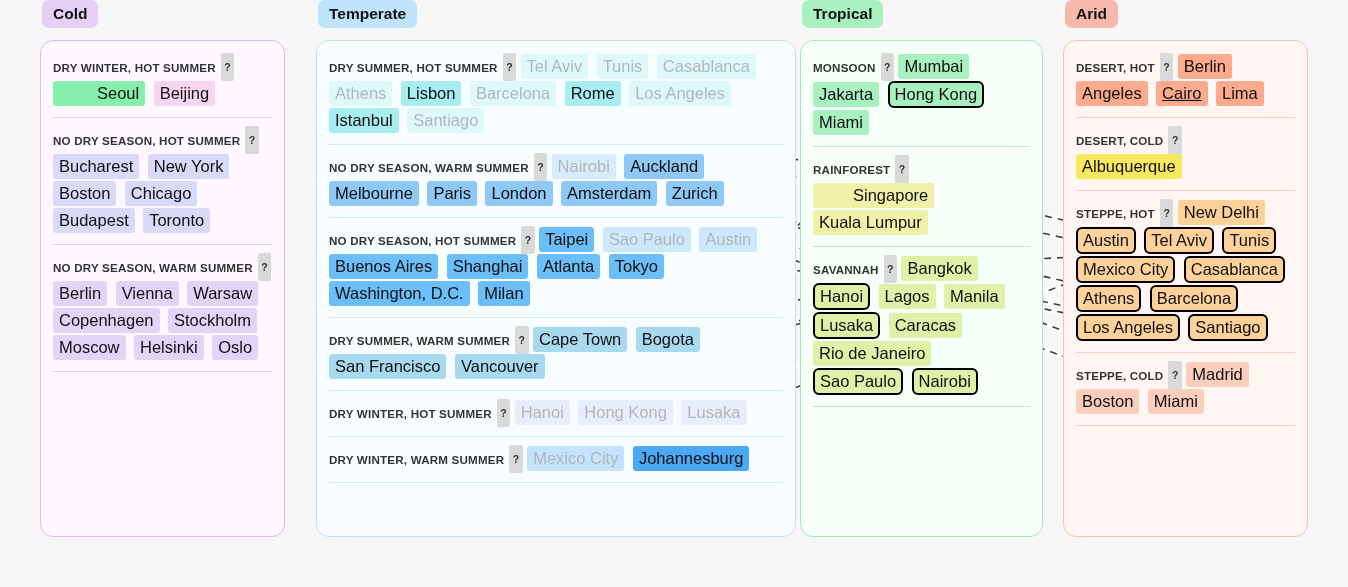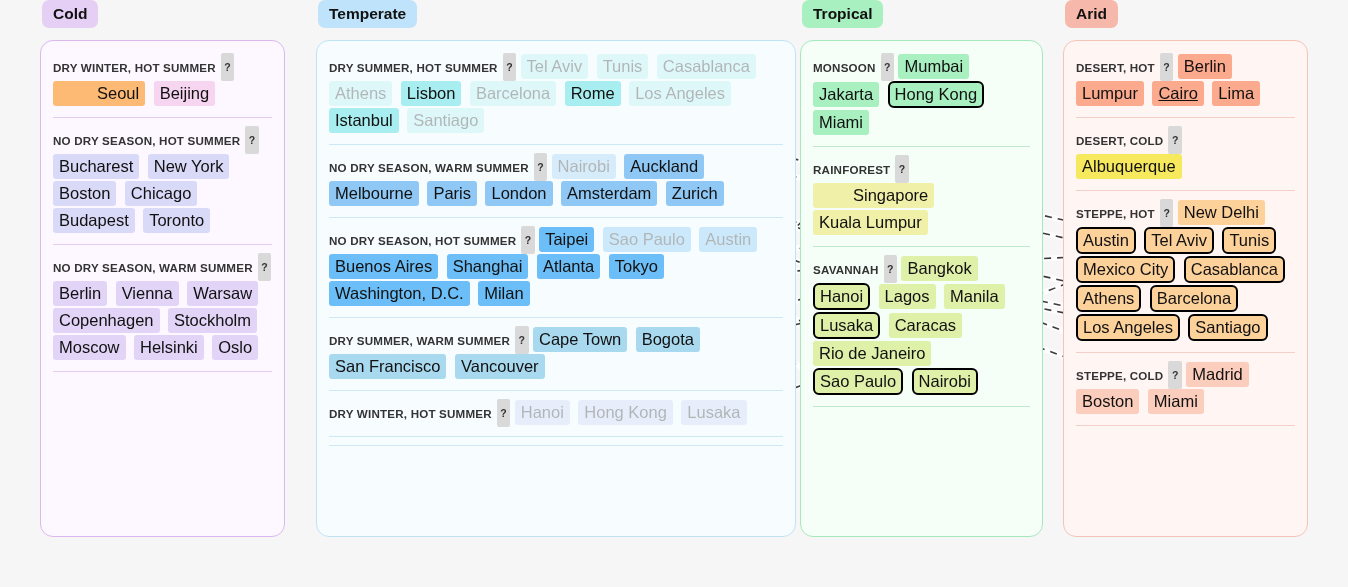--- a/index.html
+++ b/index.html
@@ -89,21 +89,21 @@
       <line x1="618" y1="269" x2="810" y2="372" stroke="#3d3d3d" stroke-width="1.6" stroke-dasharray="7,6"></line>
       <line x1="317" y1="295" x2="1074" y2="257" stroke="#3d3d3d" stroke-width="1.6" stroke-dasharray="7,6"></line>
       <line x1="525" y1="422" x2="810" y2="295" stroke="#3d3d3d" stroke-width="1.6" stroke-dasharray="7,6"></line>
       <line x1="590" y1="422" x2="885" y2="143" stroke="#3d3d3d" stroke-width="1.6" stroke-dasharray="7,6"></line>
       <line x1="317" y1="448" x2="810" y2="321" stroke="#3d3d3d" stroke-width="1.6" stroke-dasharray="7,6"></line>
       <line x1="539" y1="486" x2="1068" y2="283" stroke="#3d3d3d" stroke-width="1.6" stroke-dasharray="7,6"></line>
     </svg>
   <div id="columns">
       <div class="col" style="left: 40px; width: 245px;"><div class="col-title" style="background: rgb(230, 207, 245);">Cold</div><div class="card" style="width: 245px; height: 497px; background: rgb(253, 248, 255); border: 1px solid rgb(219, 184, 239);">
           <div class="group">
-            <div class="grp-line"><span class="grp-label">DRY WINTER, HOT SUMMER</span><span class="qmark">?</span> <span class="chip" style="background: #fdba74; padding-left: 44px;">Seoul</span> <span class="chip" style="background: rgb(246, 213, 240);">Beijing</span> </div>
+            <div class="grp-line"><span class="grp-label">DRY WINTER, HOT SUMMER</span><span class="qmark">?</span> <span class="chip" style="background: #86efac; padding-left: 44px;">Seoul</span> <span class="chip" style="background: rgb(246, 213, 240);">Beijing</span> </div>
           </div>
           <div class="divider" style="background: rgb(227, 205, 240);"></div>
           <div class="group">
             <div class="grp-line"><span class="grp-label">NO DRY SEASON, HOT SUMMER</span><span class="qmark">?</span> <span class="chip" style="background: rgb(217, 217, 248);">Bucharest</span> <span class="chip" style="background: rgb(217, 217, 248);">New York</span> <span class="chip" style="background: rgb(217, 217, 248);">Boston</span> <span class="chip" style="background: rgb(217, 217, 248);">Chicago</span> <span class="chip" style="background: rgb(217, 217, 248);">Budapest</span> <span class="chip" style="background: rgb(217, 217, 248);">Toronto</span> </div>
           </div>
           <div class="divider" style="background: rgb(227, 205, 240);"></div>
           <div class="group">
             <div class="grp-line"><span class="grp-label">NO DRY SEASON, WARM SUMMER</span><span class="qmark">?</span> <span class="chip" style="background: rgb(226, 212, 247);">Berlin</span> <span class="chip" style="background: rgb(226, 212, 247);">Vienna</span> <span class="chip" style="background: rgb(226, 212, 247);">Warsaw</span> <span class="chip" style="background: rgb(226, 212, 247);">Copenhagen</span> <span class="chip" style="background: rgb(226, 212, 247);">Stockholm</span> <span class="chip" style="background: rgb(226, 212, 247);">Moscow</span> <span class="chip" style="background: rgb(226, 212, 247);">Helsinki</span> <span class="chip" style="background: rgb(226, 212, 247);">Oslo</span> </div>
           </div>
           <div class="divider" style="background: rgb(227, 205, 240);"></div>
@@ -122,39 +122,42 @@
           </div>
           <div class="divider" style="background: rgb(207, 232, 245);"></div>
           <div class="group">
             <div class="grp-line"><span class="grp-label">DRY SUMMER, WARM SUMMER</span><span class="qmark">?</span> <span class="chip" style="background: rgb(169, 217, 239);">Cape Town</span> <span class="chip" style="background: rgb(169, 217, 239);">Bogota</span> <span class="chip" style="background: rgb(169, 217, 239);">San Francisco</span> <span class="chip" style="background: rgb(169, 217, 239);">Vancouver</span> </div>
           </div>
           <div class="divider" style="background: rgb(207, 232, 245);"></div>
           <div class="group">
             <div class="grp-line"><span class="grp-label">DRY WINTER, HOT SUMMER</span><span class="qmark">?</span> <span class="chip faded" style="background: rgb(199, 201, 245);">Hanoi</span> <span class="chip faded" style="background: rgb(199, 201, 245);">Hong Kong</span> <span class="chip faded" style="background: rgb(199, 201, 245);">Lusaka</span> </div>
           </div>
           <div class="divider" style="background: rgb(207, 232, 245);"></div>
+          <div class="group">
+            <div class="grp-line"><span class="grp-label">DRY WINTER, WARM SUMMER</span><span class="qmark">?</span> <span class="chip faded" style="background: rgb(74, 168, 245);">Mexico City</span> <span class="chip" style="background: rgb(74, 168, 245);">Johannesburg</span> </div>
+          </div>
           <div class="divider" style="background: rgb(207, 232, 245);"></div>
         </div></div>
       <div class="col" style="left: 800px; width: 243px;"><div class="col-title" style="background: rgb(168, 240, 192);">Tropical</div><div class="card" style="width: 243px; height: 497px; background: rgb(245, 255, 248); border: 1px solid rgb(166, 232, 189);">
           <div class="group">
             <div class="grp-line"><span class="grp-label">MONSOON</span><span class="qmark">?</span> <span class="chip" style="background: rgb(168, 240, 192);">Mumbai</span> <span class="chip" style="background: rgb(168, 240, 192);">Jakarta</span> <span class="chip sel" style="background: rgb(168, 240, 192);">Hong Kong</span> <span class="chip" style="background: rgb(168, 240, 192);">Miami</span> </div>
           </div>
           <div class="divider" style="background: rgb(191, 232, 205);"></div>
           <div class="group">
             <div class="grp-line"><span class="grp-label">RAINFOREST</span><span class="qmark">?</span> <span class="chip" style="background: rgb(240, 240, 168); padding-left: 40px;">Singapore</span> <span class="chip" style="background: rgb(240, 240, 168);">Kuala Lumpur</span> </div>
           </div>
           <div class="divider" style="background: rgb(191, 232, 205);"></div>
           <div class="group">
             <div class="grp-line"><span class="grp-label">SAVANNAH</span><span class="qmark">?</span> <span class="chip" style="background: rgb(223, 240, 168);">Bangkok</span> <span class="chip sel" style="background: rgb(223, 240, 168);">Hanoi</span> <span class="chip" style="background: rgb(223, 240, 168);">Lagos</span> <span class="chip" style="background: rgb(223, 240, 168);">Manila</span> <span class="chip sel" style="background: rgb(223, 240, 168);">Lusaka</span> <span class="chip" style="background: rgb(223, 240, 168);">Caracas</span> <span class="chip" style="background: rgb(223, 240, 168);">Rio de Janeiro</span> <span class="chip sel" style="background: rgb(223, 240, 168);">Sao Paulo</span> <span class="chip sel" style="background: rgb(223, 240, 168);">Nairobi</span> </div>
           </div>
           <div class="divider" style="background: rgb(191, 232, 205);"></div>
         </div></div>
       <div class="col" style="left: 1063px; width: 245px;"><div class="col-title" style="background: rgb(247, 184, 172);">Arid</div><div class="card" style="width: 245px; height: 497px; background: rgb(255, 245, 243); border: 1px solid rgb(245, 195, 184);">
           <div class="group">
-            <div class="grp-line"><span class="grp-label">DESERT, HOT</span><span class="qmark">?</span> <span class="chip" style="background: rgb(252, 170, 142);">Berlin</span> <span class="chip" style="background: rgb(252, 170, 142);">Lumpur</span> <span class="chip" style="background: rgb(252, 170, 142); text-decoration: underline;">Cairo</span> <span class="chip" style="background: rgb(252, 170, 142);">Lima</span> </div>
+            <div class="grp-line"><span class="grp-label">DESERT, HOT</span><span class="qmark">?</span> <span class="chip" style="background: rgb(252, 170, 142);">Berlin</span> <span class="chip" style="background: rgb(252, 170, 142);">Angeles</span> <span class="chip" style="background: rgb(252, 170, 142); text-decoration: underline;">Cairo</span> <span class="chip" style="background: rgb(252, 170, 142);">Lima</span> </div>
           </div>
           <div class="divider" style="background: rgb(243, 207, 199);"></div>
           <div class="group">
             <div class="grp-line"><span class="grp-label">DESERT, COLD</span><span class="qmark">?</span> <span class="chip" style="background: rgb(247, 233, 94);">Albuquerque</span> </div>
           </div>
           <div class="divider" style="background: rgb(243, 207, 199);"></div>
           <div class="group">
             <div class="grp-line"><span class="grp-label">STEPPE, HOT</span><span class="qmark">?</span> <span class="chip" style="background: rgb(252, 209, 154);">New Delhi</span> <span class="chip sel" style="background: rgb(252, 209, 154);">Austin</span> <span class="chip sel" style="background: rgb(252, 209, 154);">Tel Aviv</span> <span class="chip sel" style="background: rgb(252, 209, 154);">Tunis</span> <span class="chip sel" style="background: rgb(252, 209, 154);">Mexico City</span> <span class="chip sel" style="background: rgb(252, 209, 154);">Casablanca</span> <span class="chip sel" style="background: rgb(252, 209, 154);">Athens</span> <span class="chip sel" style="background: rgb(252, 209, 154);">Barcelona</span> <span class="chip sel" style="background: rgb(252, 209, 154);">Los Angeles</span> <span class="chip sel" style="background: rgb(252, 209, 154);">Santiago</span> </div>
           </div>
           <div class="divider" style="background: rgb(243, 207, 199);"></div>

